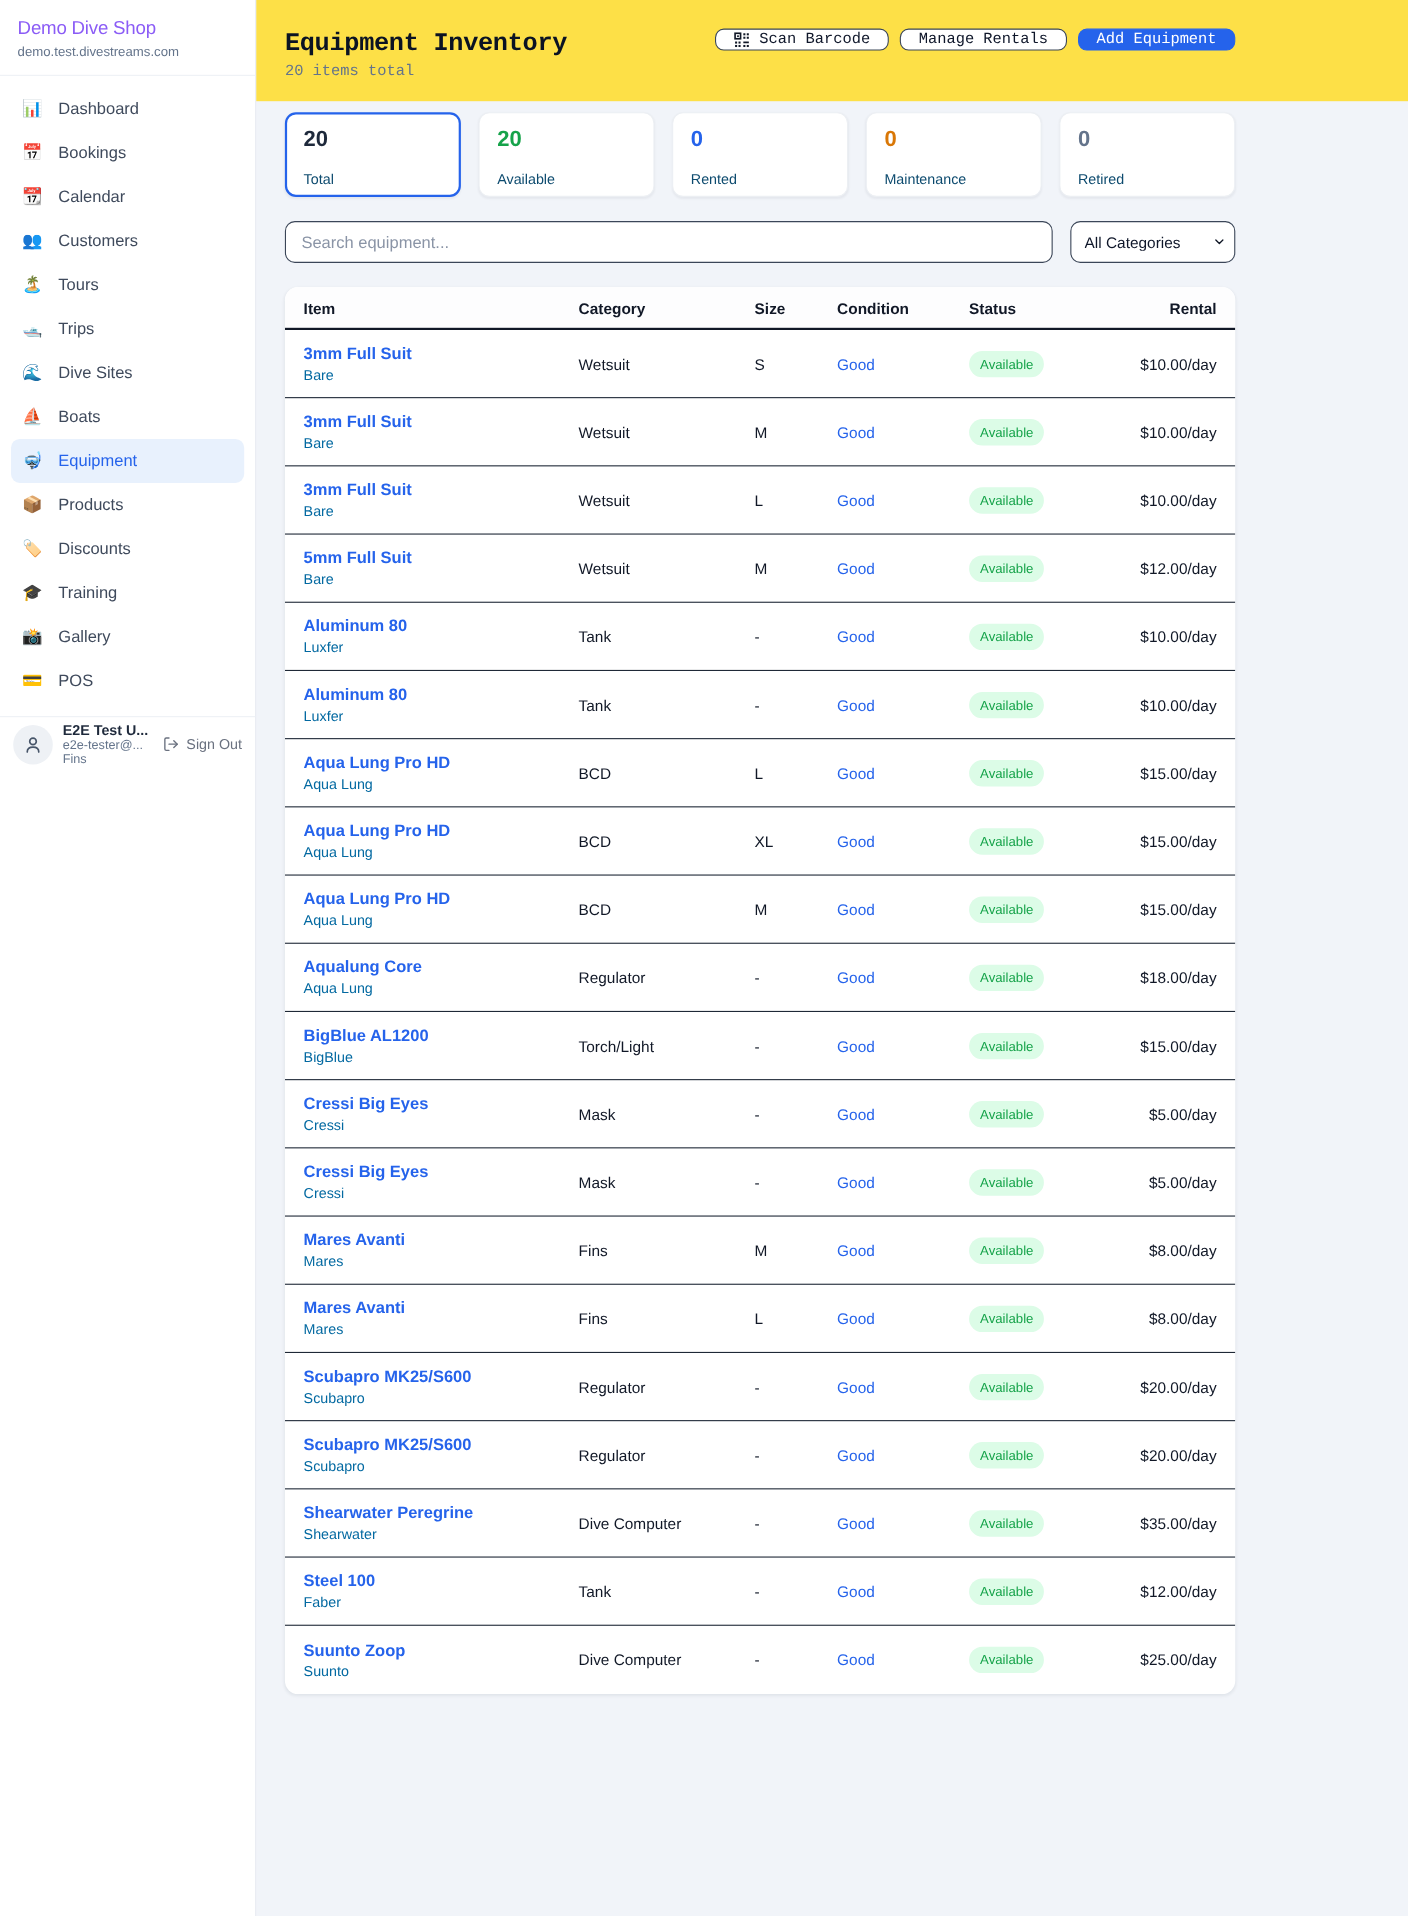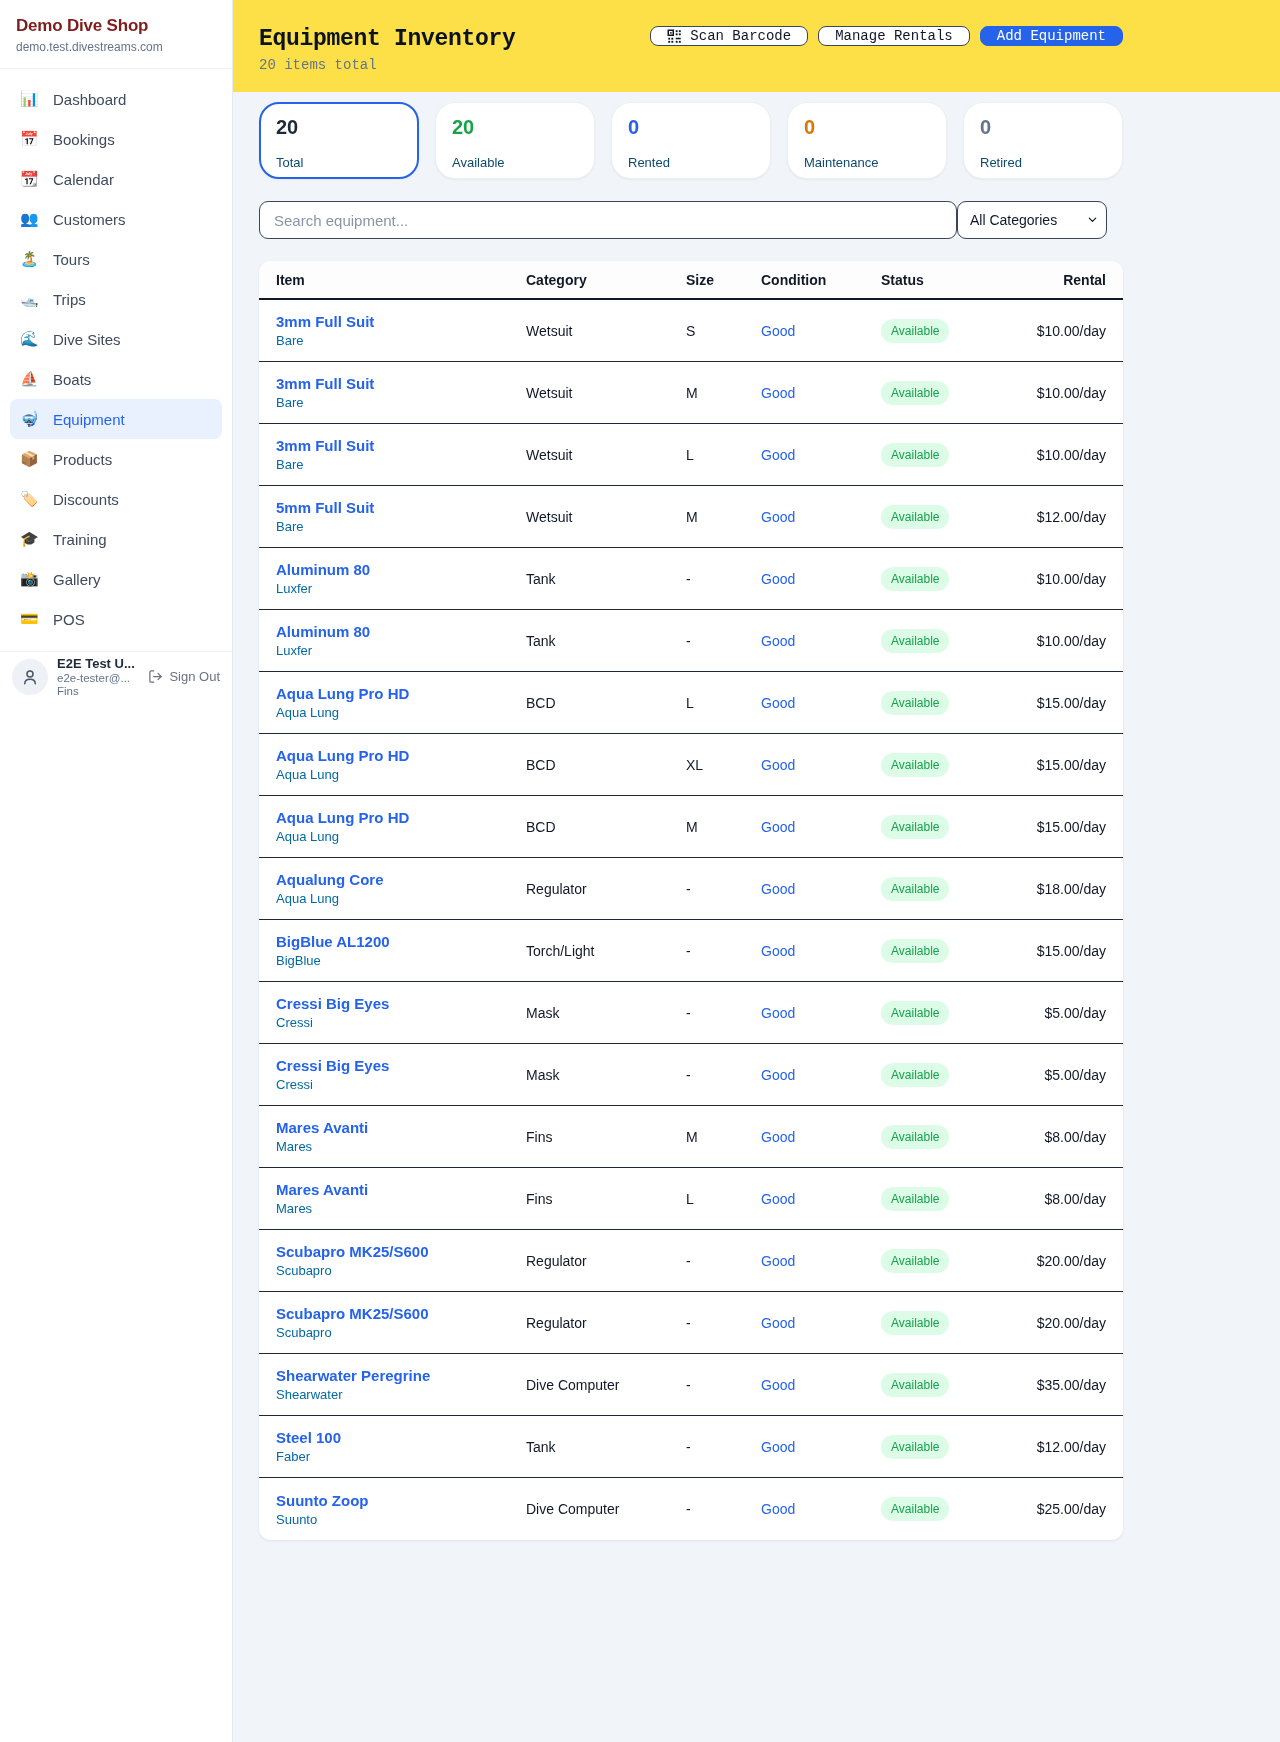--- a/index.html
+++ b/index.html
@@ -8,21 +8,21 @@
     font-family:"Liberation Sans","DejaVu Sans",sans-serif;
     background:#f1f4f9; color:#0f172a; display:flex;
   }
   
   .sidebar {
     width:233px; min-width:233px; background:#ffffff;
     border-right:1px solid #e5e9f0; height:100%;
     display:flex; flex-direction:column;
   }
   .brand { padding:16px 16px 14px 16px; border-bottom:1px solid #eef1f5; cursor:pointer; }
-  .brand-name { color:#7f1d1d; font-size:17px; font-weight:700; letter-spacing:-.2px; }
+  .brand-name { color:#8b5cf6; font-size:17px; font-weight:400; letter-spacing:-.2px; }
   .brand-domain { color:#64748b; font-size:12px; margin-top:4px; }
   .nav { padding:10px 10px 8px 10px; flex:0 0 auto; }
   .nav-item {
     display:flex; align-items:center; gap:13px; height:40px;
     padding:0 10px; border-radius:8px; cursor:pointer;
     color:#3f4a5c; font-size:15px;
   }
   .nav-item .nav-icon { width:20px; text-align:center; font-size:15px; }
   .nav-item.active { background:#e8f1fd; color:#2563eb; font-weight:500; }
   .user-box {
@@ -53,31 +53,31 @@
     height:20px; border-radius:8px; font-size:14px; font-weight:500;
     display:inline-flex; align-items:center; gap:8px; padding:0 16px;
     background:#fff; border:1px solid #3b4658; color:#0f172a; cursor:pointer;
     font-family:inherit;
   }
   .btn-primary { background:#2563eb; border-color:#2563eb; color:#fff; font-weight:500; }
   .content { padding:10px 0 0 26px; width:890px; }
   
   .stats { display:flex; gap:16px; }
   .stat-card {
-    width:160px; height:77px; background:#fff; border-radius:20px;
+    width:160px; height:77px; background:#fff; border-radius:10px;
     padding:13px 16px; border:1px solid #eceff3;
     box-shadow:0 1px 2px rgba(16,24,40,.05); cursor:pointer;
   }
   .stat-card.active { border:2px solid #2563eb; padding:12px 15px; }
   .stat-value { font-size:20px; font-weight:700; }
   .stat-label { font-size:13px; color:#0c4a6e; margin-top:16px; }
   .c-dark { color:#1e293b; } .c-green { color:#16a34a; } .c-blue { color:#2563eb; }
   .c-orange { color:#d97706; } .c-gray { color:#64748b; }
   
-  .filters { display:flex; margin-top:22px; align-items:center; }
+  .filters { display:flex; gap:16px; margin-top:22px; align-items:center; }
   .search-input {
     width:698px; height:38px; border:1px solid #3b4658; border-radius:9px;
     padding:0 14px; font-size:15px; background:#fff; color:#0f172a;
     font-family:inherit; outline:none;
   }
   .search-input::placeholder { color:#8a94a6; }
   .select-wrap { position:relative; width:150px; }
   .category-select {
     width:100%; height:38px; border:1px solid #3b4658; border-radius:9px;
     background:#fff; font-size:14px; color:#0f172a; padding:0 26px 0 12px;

